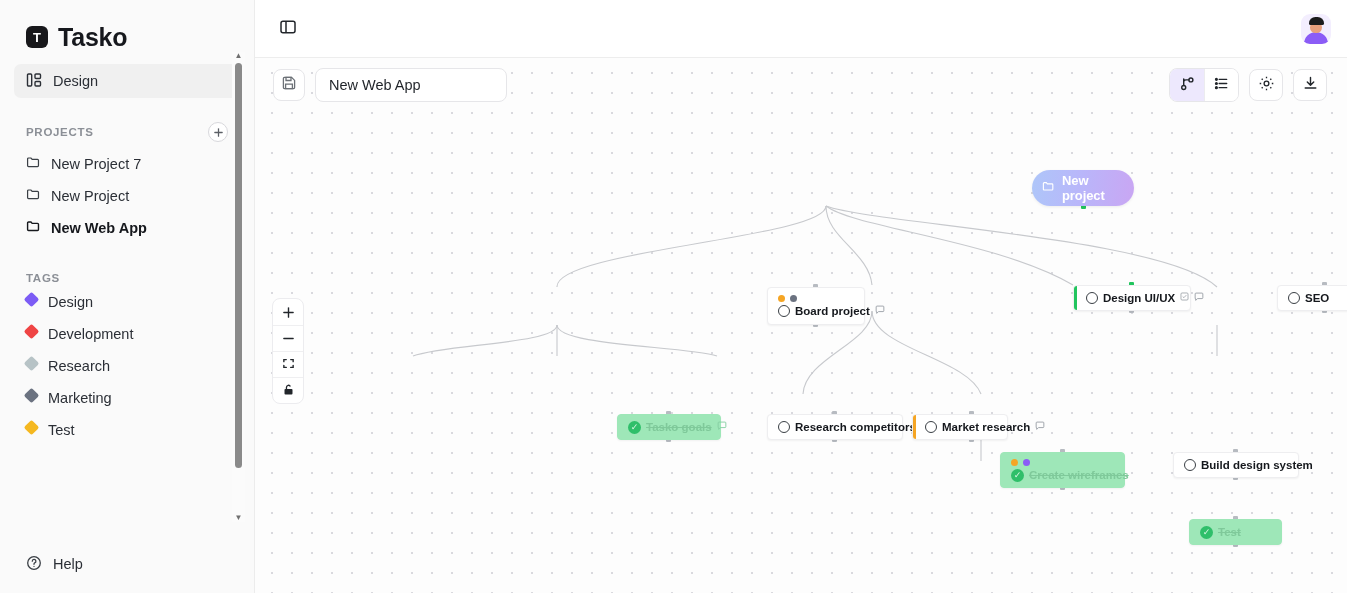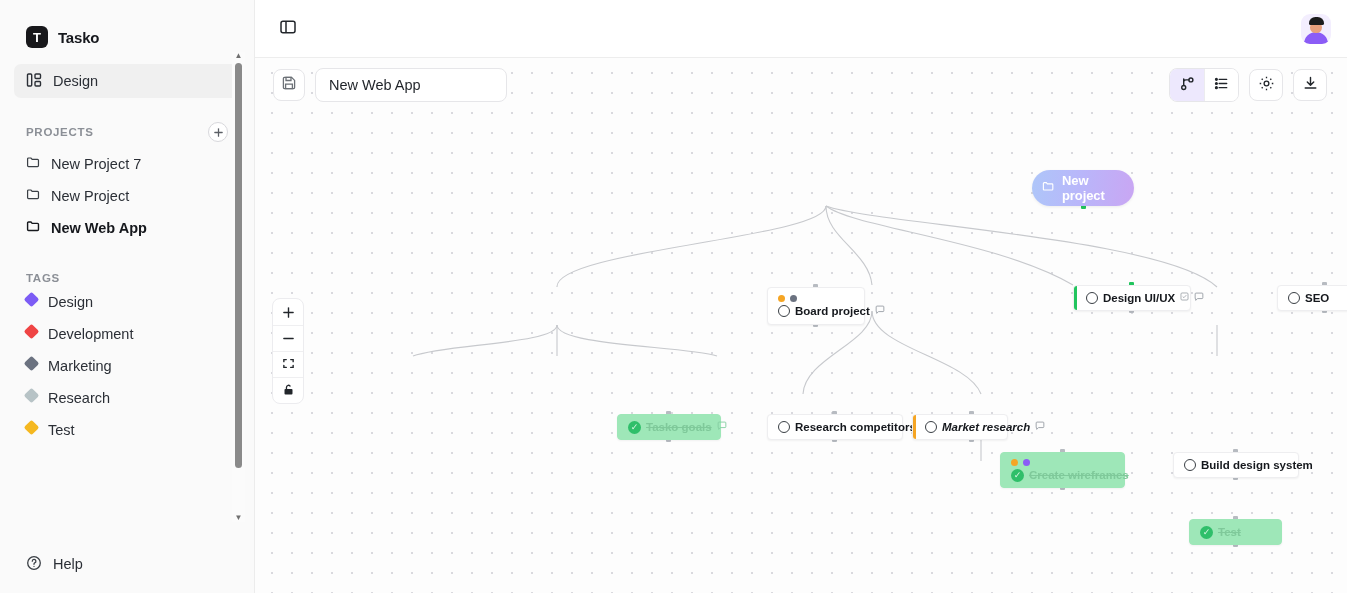--- a/index.html
+++ b/index.html
@@ -24,21 +24,21 @@
   .brand {
     display: flex; align-items: center; gap: 10px;
     padding: 18px 0 0 26px; height: 56px;
   }
   .brand-mark {
     width: 22px; height: 22px; border-radius: 6px;
     background: #18181b; color: #fff;
     display: flex; align-items: center; justify-content: center;
     font-size: 13px; font-weight: 700; line-height: 1;
   }
-  .brand-name { font-size: 15px; font-weight: 700; letter-spacing: -0.2px; color: #16181d; }
+  .brand-name { font-size: 25px; font-weight: 700; letter-spacing: -0.2px; color: #16181d; }
 
   .nav-scroll {
     flex: 1 1 auto; padding: 8px 14px 0 14px; position: relative; overflow: hidden;
   }
   .nav-item {
     display: flex; align-items: center; gap: 11px;
     height: 34px; padding: 0 12px; border-radius: 7px;
     font-size: 14.5px; color: #2b2f36; cursor: pointer;
   }
   .nav-item.active { background: #f0f0f0; }
@@ -279,26 +279,26 @@
 
       <div class="tag-item">
         <span class="diamond" style="background:#7c5cf5"></span>
         <span>Design</span>
       </div>
       <div class="tag-item">
         <span class="diamond" style="background:#ef4444"></span>
         <span>Development</span>
       </div>
       <div class="tag-item">
+        <span class="diamond" style="background:#b7c3c6"></span>
+        <span>Research</span>
+      </div>
+      <div class="tag-item">
         <span class="diamond" style="background:#6b7280"></span>
         <span>Marketing</span>
-      </div>
-      <div class="tag-item">
-        <span class="diamond" style="background:#b7c3c6"></span>
-        <span>Research</span>
       </div>
       <div class="tag-item">
         <span class="diamond" style="background:#f5b820"></span>
         <span>Test</span>
       </div>
     </div>
 
     <div class="sidebar-bottom">
       <div class="help-item">
         <span>
@@ -515,21 +515,21 @@
         </div>
       </div>
 
       <div class="node" style="left:512px; top:356px; width:136px; height:26px;">
         <div class="node-row">
           <span class="check-circle"></span>
           <span class="node-label">Research competitors</span>
         </div>
       </div>
 
-      <div class="node" style="left:657px; top:356px; width:96px; height:26px; padding-left:12px;font-style:italic;">
+      <div class="node" style="left:657px; top:356px; width:96px; height:26px; padding-left:12px;">
         <span class="accent" style="background:#f5a524"></span>
         <div class="node-row">
           <span class="check-circle"></span>
           <span class="node-label">Market research</span>
           <span class="mini-ico">
             <svg width="10" height="10" viewBox="0 0 12 12" fill="none" stroke="currentColor" stroke-width="1.1">
                 <path d="M1.4 2.3a1 1 0 0 1 1-1h7.2a1 1 0 0 1 1 1v4.6a1 1 0 0 1-1 1H4.3L2 10V7.9h-.6z"></path>
               </svg>
           </span>
         </div>

